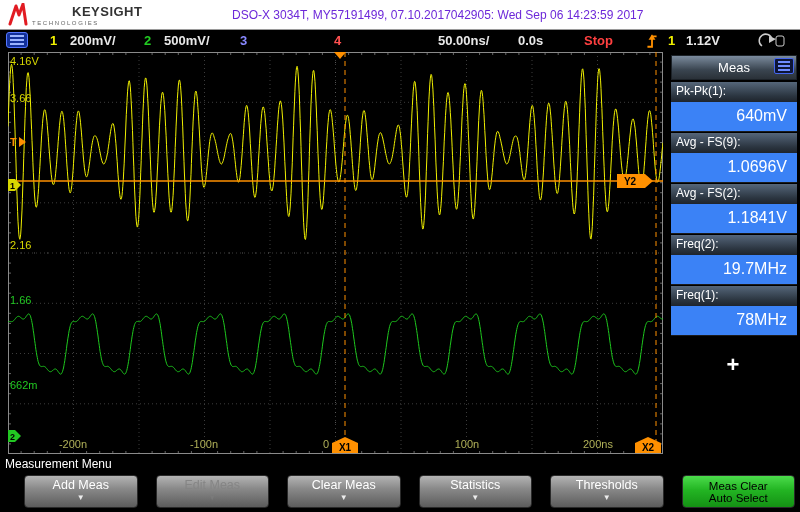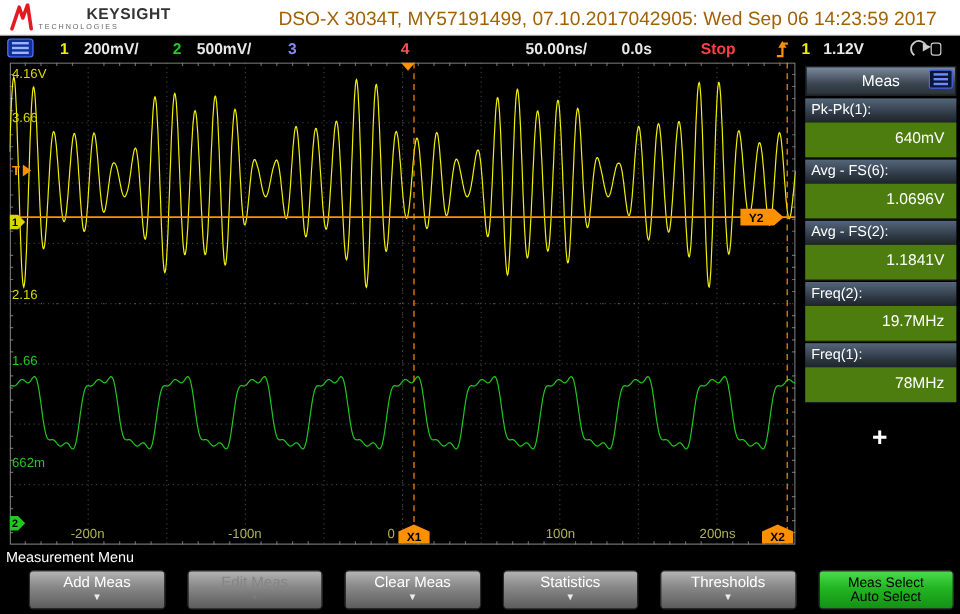--- a/index.html
+++ b/index.html
@@ -5,21 +5,21 @@
   html,body{margin:0;padding:0;}
   body{width:800px;height:512px;background:#000;position:relative;overflow:hidden;
        font-family:"Liberation Sans",sans-serif;-webkit-font-smoothing:antialiased;}
 
   
   .topbar{position:absolute;left:0;top:0;width:800px;height:30px;background:#fff;border-bottom:1px solid #9a9a9a;box-sizing:border-box;}
   .logo{position:absolute;left:8px;top:3px;display:flex;align-items:center;}
   .logo-text{margin-left:4px;line-height:1;}
   .logo-top{font-size:13px;font-weight:bold;color:#333;letter-spacing:0.5px;padding-left:40px;}
   .logo-bottom{font-size:6px;color:#666;letter-spacing:1.6px;margin-top:2px;}
-  .scope-title{position:absolute;left:232px;top:8px;font-size:16px;color:#a16207;white-space:nowrap;}
+  .scope-title{position:absolute;left:232px;top:8px;font-size:12px;color:#6d28d9;white-space:nowrap;}
 
   
   .statusbar{position:absolute;left:0;top:30px;width:800px;height:22px;background:#000;}
   .sb{position:absolute;top:3px;font-size:13px;font-weight:bold;color:#e8e8e8;white-space:nowrap;}
   .menu-icon{position:absolute;left:6px;top:2px;width:22px;height:16px;border:1px solid #5577ff;border-radius:3px;
              background:#12309a;box-sizing:border-box;padding:2px 3px;}
   .menu-icon i{display:block;height:2px;background:#9ab4ff;margin-bottom:2px;}
   .c1{color:#f0f000;} .c2{color:#22cc22;} .c3{color:#8888ff;} .c4{color:#ff5050;}
   .cstop{color:#ff4040;}
 
@@ -31,21 +31,21 @@
   .measpanel{position:absolute;left:666px;top:52px;width:134px;height:403px;background:#000;}
   .meas-header{position:relative;margin:3px 3px 2px 5px;height:23px;border:1px solid #1c2228;
                background:linear-gradient(#7b8b9d,#3a4550 60%,#2a3138);
                display:flex;align-items:center;justify-content:center;color:#fff;font-size:13px;}
   .meas-header-icon{position:absolute;right:2px;top:2px;width:20px;height:16px;border:1px solid #4466ee;border-radius:2px;
                     background:#0d1536;box-sizing:border-box;padding:2px 3px;}
   .meas-header-icon i{display:block;height:2px;background:#6f8cff;margin-bottom:2px;}
   .meas-item{margin:0 3px 1px 5px;border-bottom:1px solid #1b1b1b;}
   .meas-label{height:18px;padding:2px 0 0 5px;font-size:12px;color:#fff;
               background:linear-gradient(#55667a,#2b3540 70%,#1e242c);}
-  .meas-value{height:24px;padding:5px 10px 0 0;font-size:13px;color:#fff;text-align:right;background:#4d7c0f;}
+  .meas-value{height:24px;padding:5px 10px 0 0;font-size:16px;color:#fff;text-align:right;background:#3b82f6;}
   .meas-add{margin-top:16px;text-align:center;color:#fff;font-size:22px;font-weight:bold;cursor:default;}
 
   
   .bottombar{position:absolute;left:0;top:455px;width:644px;height:57px;background:#000;}
   .menu-title{position:absolute;left:5px;top:2px;color:#fff;font-size:12px;}
   .softkeys{position:absolute;left:24px;top:20px;width:771px;display:flex;gap:18px;}
   .softkey{flex:1;height:33px;border-radius:4px;border:1px solid #2a2a2a;box-sizing:border-box;
            background:linear-gradient(#b4b4b4,#8a8a8a 40%,#5c5c5c);
            color:#fff;font-size:12.5px;text-align:center;padding-top:3px;cursor:default;}
   .sk-label{line-height:13px;}
@@ -303,21 +303,21 @@
         <i></i>
         <i></i>
       </span>
   </div>
   <div>
       <div class="meas-item">
         <div class="meas-label">Pk-Pk(1):</div>
         <div class="meas-value">640mV</div>
       </div>
       <div class="meas-item">
-        <div class="meas-label">Avg - FS(6):</div>
+        <div class="meas-label">Avg - FS(9):</div>
         <div class="meas-value">1.0696V</div>
       </div>
       <div class="meas-item">
         <div class="meas-label">Avg - FS(2):</div>
         <div class="meas-value">1.1841V</div>
       </div>
       <div class="meas-item">
         <div class="meas-label">Freq(2):</div>
         <div class="meas-value">19.7MHz</div>
       </div>
@@ -346,17 +346,17 @@
       </div>
       <div class="softkey">
         <div class="sk-label">Statistics</div>
         <div class="sk-arrow">▼</div>
       </div>
       <div class="softkey">
         <div class="sk-label">Thresholds</div>
         <div class="sk-arrow">▼</div>
       </div>
       <div class="softkey green">
-        <div class="sk-label">Meas Select</div>
+        <div class="sk-label">Meas Clear</div>
         <div class="sk-label">Auto Select</div>
       </div>
     </div>
 </div>
 
 </body></html>

